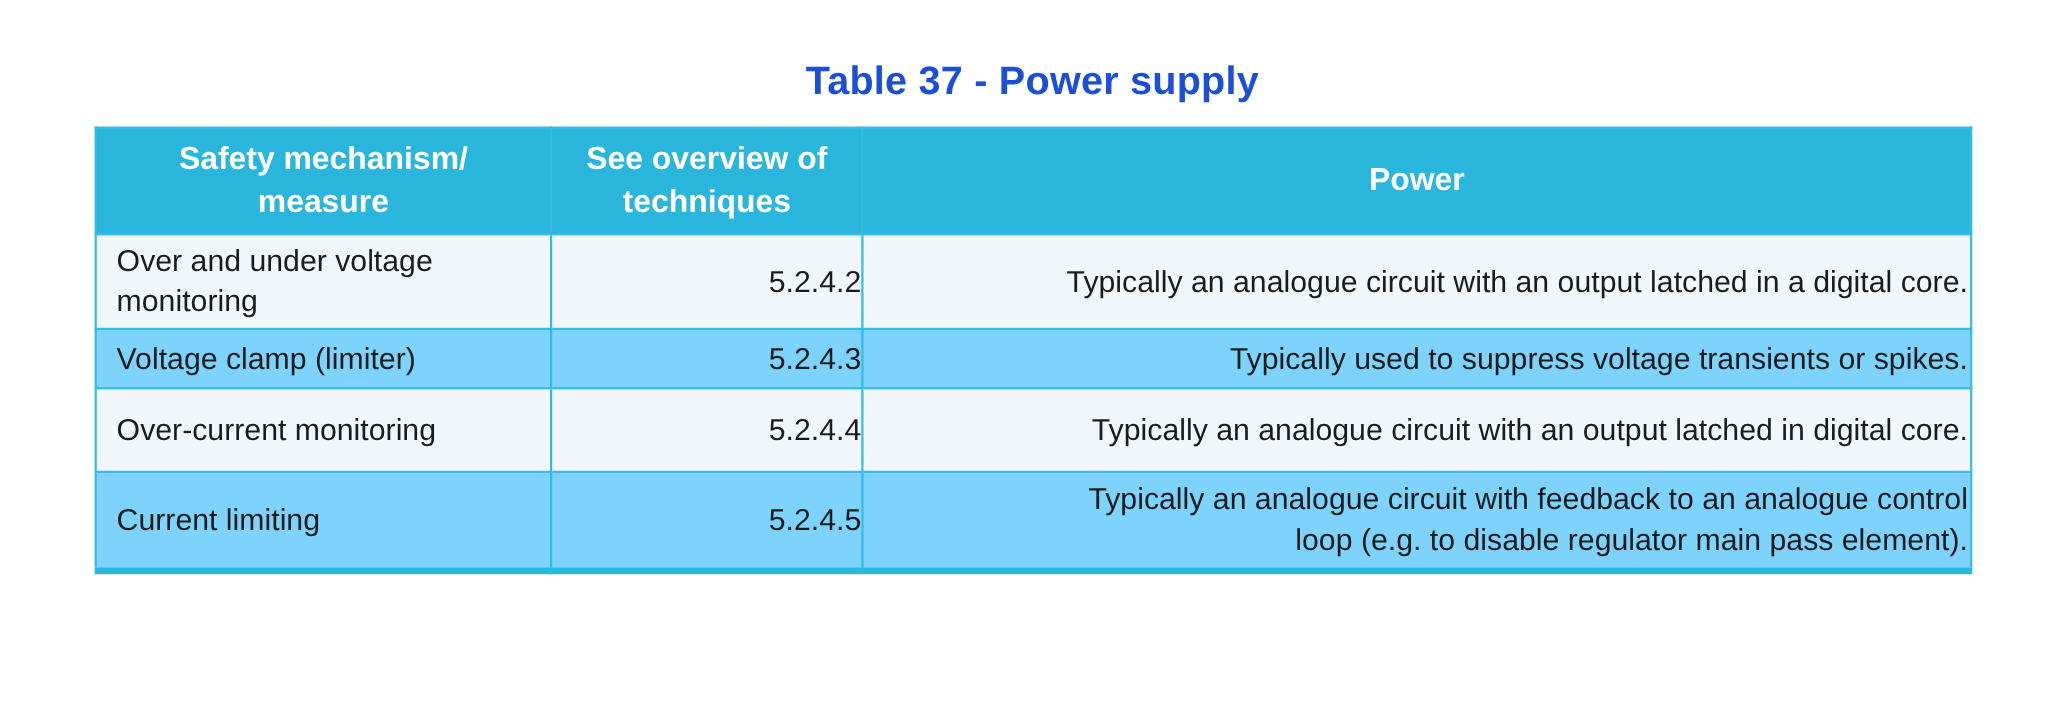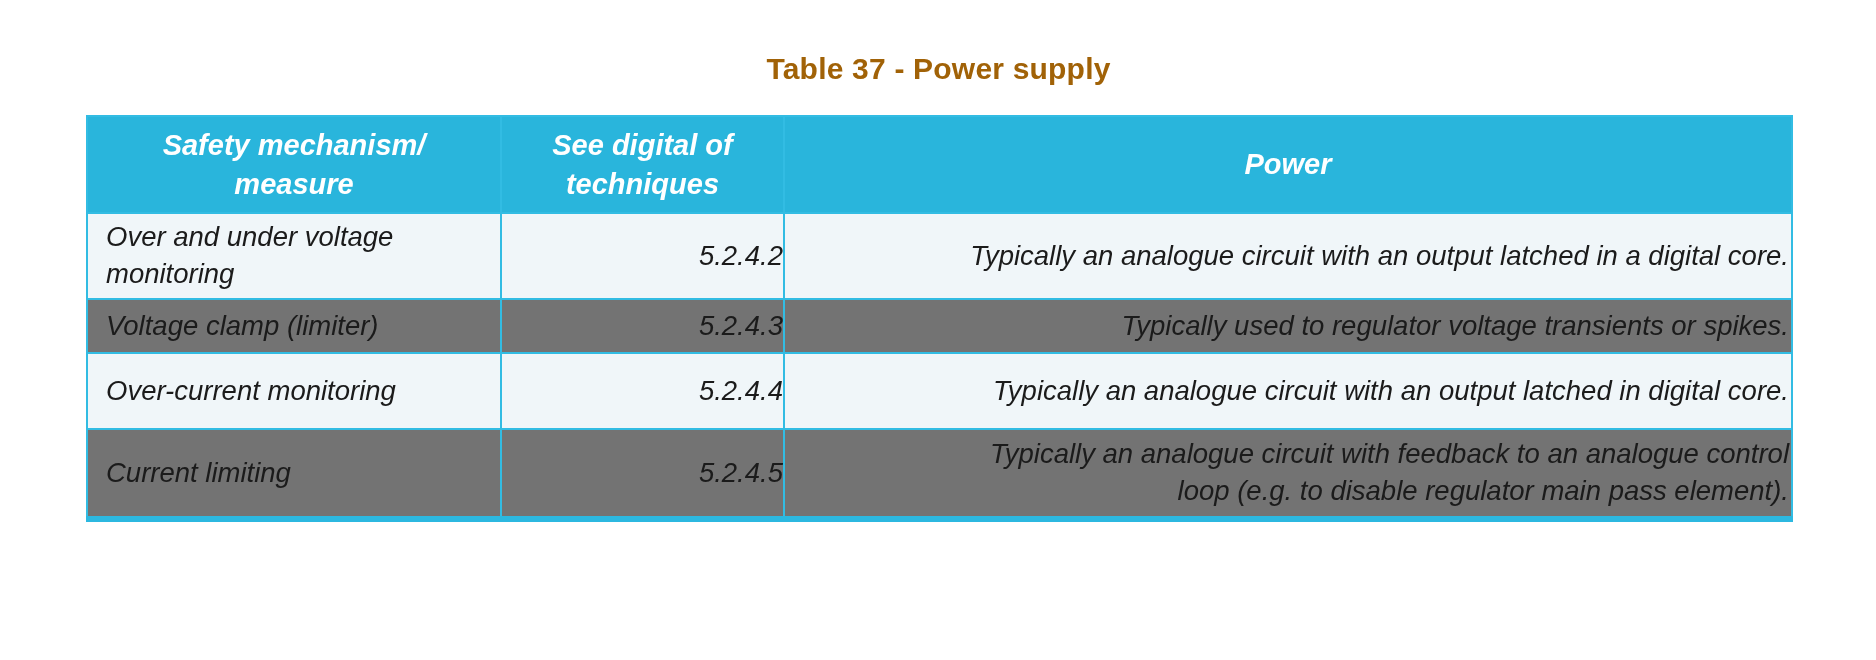--- a/index.html
+++ b/index.html
@@ -14,35 +14,34 @@
     height: 660px;
     background: #ffffff;
     overflow: hidden;
   }
   .caption {
     position: absolute;
     left: 86px;
     top: 52px;
     width: 1705px;
     text-align: center;
-    font-size: 30px;
+    font-size: 36px;
     font-weight: bold;
-    color: #a16207;
+    color: #1d4ed8;
     letter-spacing: 0.2px;
   }
   table.pwr-table {
     position: absolute;
     left: 86px;
     top: 115px;
     width: 1705px;
     border-collapse: collapse;
     table-layout: fixed;
     border: 2px solid #32bce3;
     border-bottom: 6px solid #2cb8e0;
-    font-style: italic;
   }
   col.c1 { width: 414px; }
   col.c2 { width: 283px; }
   col.c3 { width: 1008px; }
 
   .pwr-table th, .pwr-table td {
     border: 2px solid #32bce3;
     vertical-align: middle;
     box-sizing: border-box;
   }
@@ -55,21 +54,21 @@
     white-space: pre-line;
     line-height: 1.32;
     padding: 4px 8px;
   }
   .pwr-table thead tr { height: 97px; }
 
   .pwr-table tbody td {
     font-size: 27.5px;
     color: #1b1b1b;
     line-height: 1.34;
-    background: #737373;
+    background: #7dd3fc;
   }
   
   .pwr-table tbody tr.tint td { background: #f0f6f9; }
 
   td.mech {
     text-align: left;
     padding: 4px 26px 4px 18px;
     white-space: pre-line;
   }
   td.ref {
@@ -97,36 +96,36 @@
   <table class="pwr-table">
     <colgroup>
       <col class="c1">
       <col class="c2">
       <col class="c3">
     </colgroup>
     <thead>
       <tr>
         <th>Safety mechanism/
 measure</th>
-        <th>See digital of
+        <th>See overview of
 techniques</th>
         <th>Power</th>
       </tr>
     </thead>
     <tbody>
       <tr class="r1 tint">
         <td class="mech">Over and under voltage
 monitoring</td>
         <td class="ref">5.2.4.2</td>
         <td class="notes">Typically an analogue circuit with an output latched in a digital core.</td>
       </tr>
       <tr class="r2">
         <td class="mech">Voltage clamp (limiter)</td>
         <td class="ref">5.2.4.3</td>
-        <td class="notes">Typically used to regulator voltage transients or spikes.</td>
+        <td class="notes">Typically used to suppress voltage transients or spikes.</td>
       </tr>
       <tr class="r3 tint">
         <td class="mech">Over-current monitoring</td>
         <td class="ref">5.2.4.4</td>
         <td class="notes">Typically an analogue circuit with an output latched in digital core.</td>
       </tr>
       <tr class="r4">
         <td class="mech">Current limiting</td>
         <td class="ref">5.2.4.5</td>
         <td class="notes">Typically an analogue circuit with feedback to an analogue control

